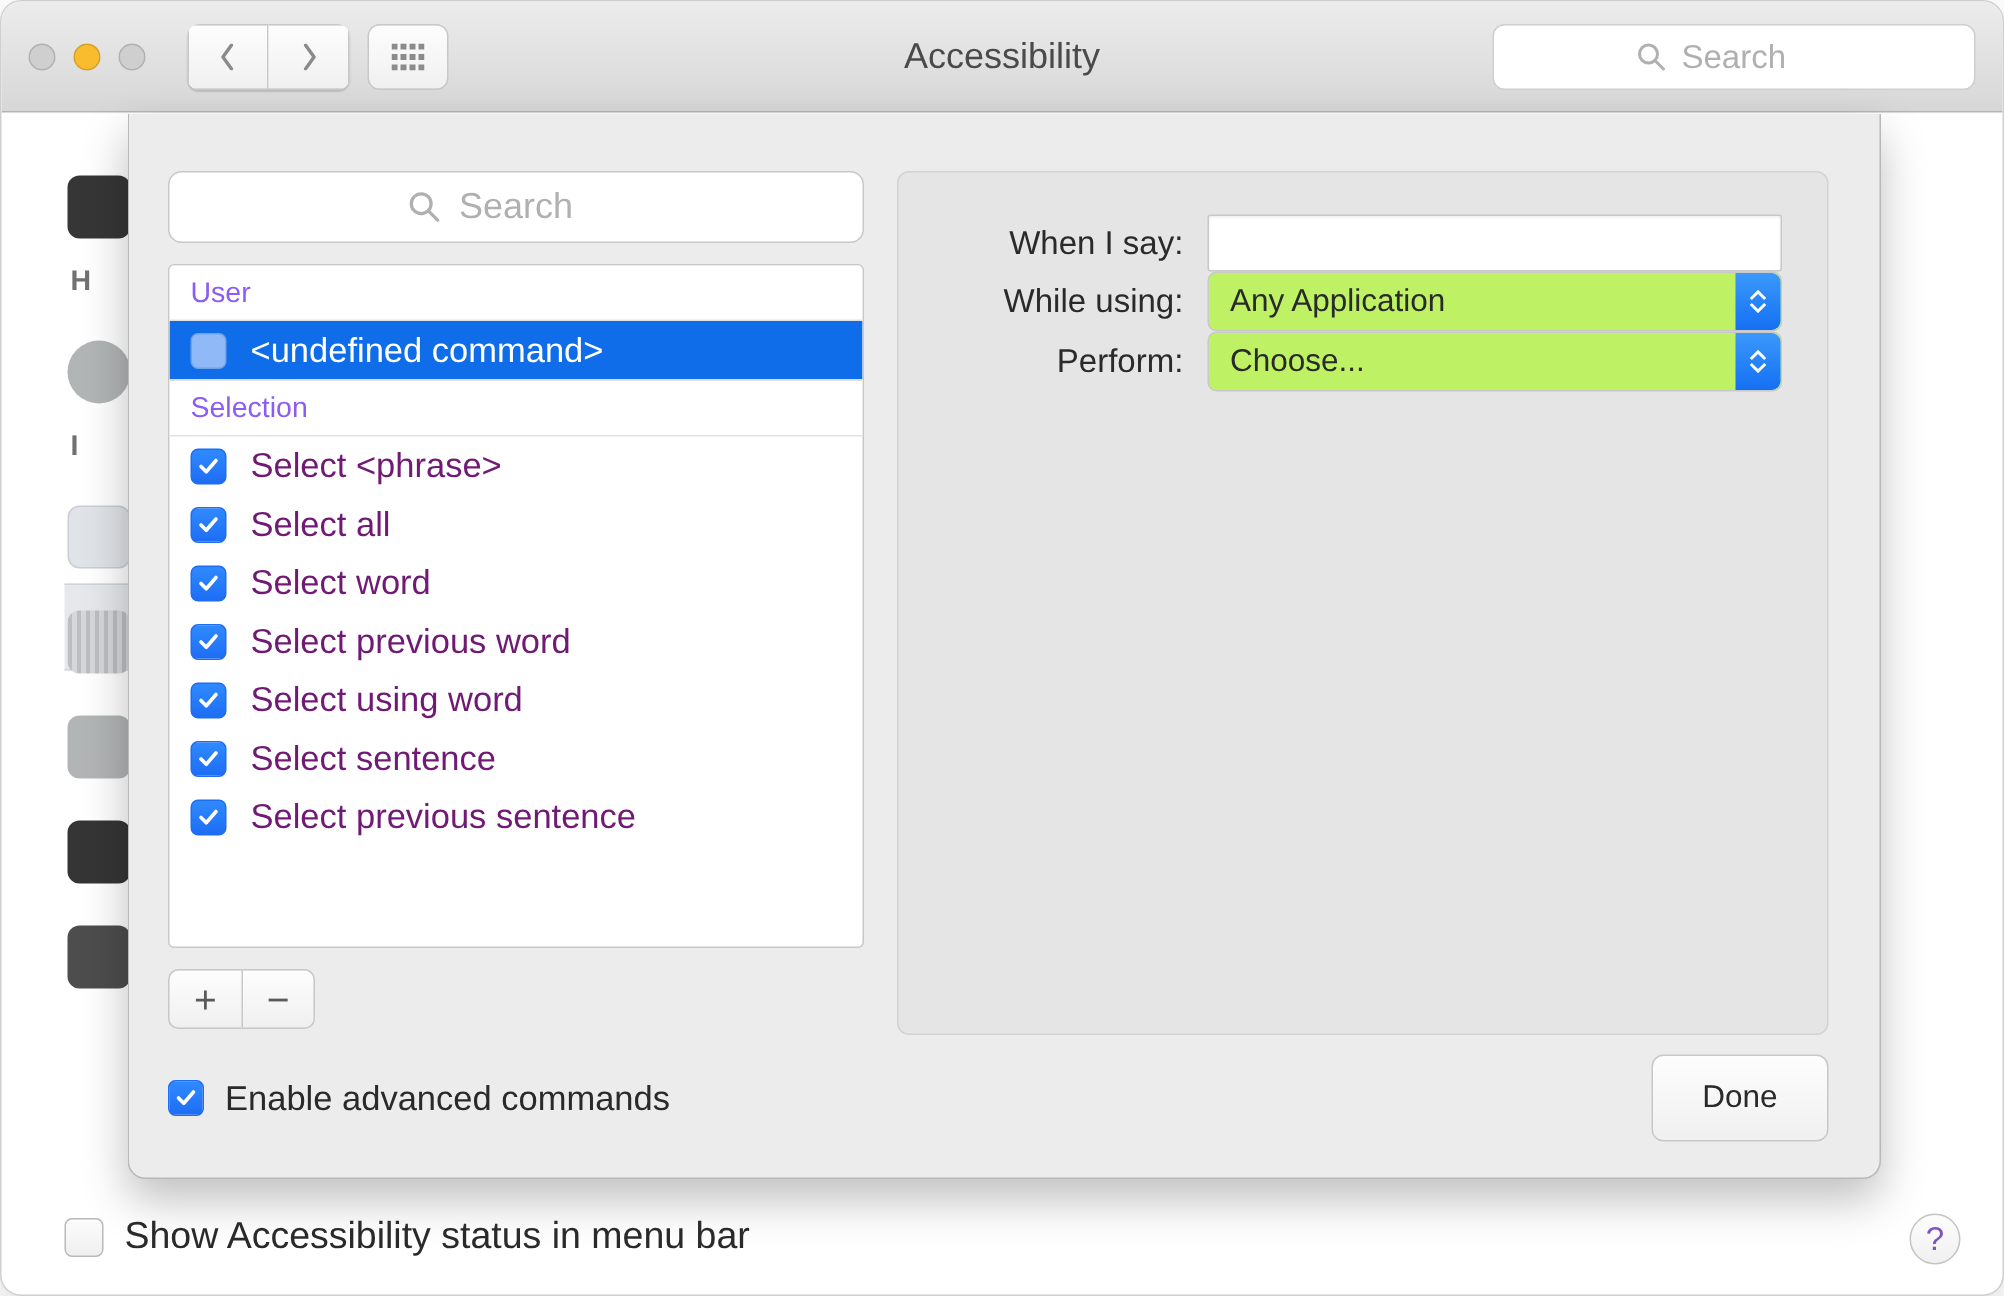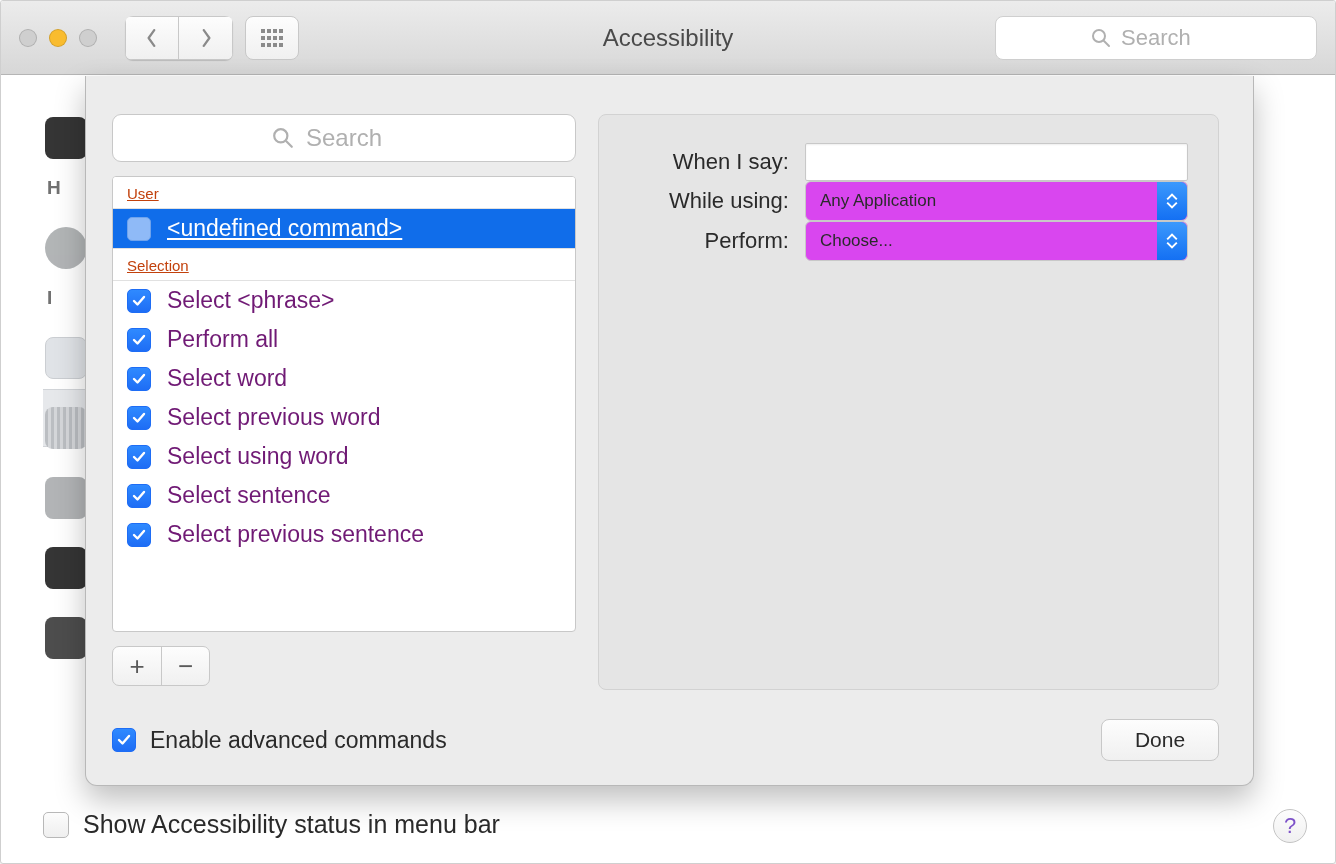--- a/index.html
+++ b/index.html
@@ -10,21 +10,21 @@
     height: 864px;
     overflow: hidden;
     font-size: 22px;
     color: #2a2a2a;
   }
   .window {
     position: relative;
     width: 1336px;
     height: 864px;
     border: 1px solid #cfcfcf;
-    border-radius: 3px;
+    border-radius: 14px;
     background: #fff;
     box-shadow: 0 10px 30px rgba(0,0,0,0.15);
     overflow: hidden;
   }
   
   .titlebar {
     height: 74px;
     background: linear-gradient(#ececec, #d7d7d7);
     border-bottom: 1px solid #b5b5b5;
     display: flex;
@@ -181,41 +181,39 @@
 
   .list-box {
     border: 1px solid #c8c8c8;
     border-radius: 4px;
     background: #fff;
     height: 456px;
     overflow: hidden;
   }
   .list-section-header {
     padding: 8px 14px 6px;
-    font-size: 15px;
-    color: #c2410c;
+    font-size: 19px;
+    color: #8b5cf6;
     background: #fff;
     border-bottom: 1px solid #e1e1e1;
-    text-decoration: underline;
   }
   .list-section-header.sel {
     border-top: 1px solid #e1e1e1;
   }
   .list-row {
     display: flex;
     align-items: center;
     gap: 16px;
     padding: 6px 14px;
     font-size: 23px;
     color: #701a75;
   }
   .list-row.selected {
     background: #106dea;
     color: #fff;
-    text-decoration: underline;
   }
   .checkbox {
     width: 24px; height: 24px;
     border-radius: 5px;
     display: inline-flex; align-items: center; justify-content: center;
     flex: none;
   }
   .checkbox.checked {
     background: linear-gradient(#2f8aff,#1e6df5);
     border: 1px solid #1e6df5;
@@ -270,27 +268,27 @@
     flex: 1;
     height: 38px;
     background: #fff;
     border: 1px solid #c8c8c8;
     border-radius: 2px;
     box-shadow: inset 0 1px 2px rgba(0,0,0,0.07);
   }
   .popup {
     flex: 1;
     height: 40px;
-    background: #d946ef;
+    background: #bef264;
     border: 1px solid #c8c8c8;
     border-radius: 6px;
     display: flex;
     align-items: center;
     padding: 0 0 0 14px;
-    font-size: 17px;
+    font-size: 21px;
     position: relative;
   }
   .popup .arrows {
     position: absolute;
     right: 0; top: 0; bottom: 0;
     width: 30px;
     background: linear-gradient(#3b99fc,#1470f3);
     border-top-right-radius: 6px;
     border-bottom-right-radius: 6px;
     display: flex; flex-direction: column; align-items: center; justify-content: center;
@@ -305,21 +303,21 @@
     left: 26px; right: 34px; bottom: 24px;
     display: flex;
     align-items: center;
     justify-content: space-between;
   }
   .enable-row {
     display: flex; align-items: center; gap: 14px;
     font-size: 23px;
   }
   .done-btn {
-    width: 118px; height: 42px;
+    width: 118px; height: 58px;
     background: linear-gradient(#fdfdfd,#f0f0f0);
     border: 1px solid #c8c8c8;
     border-radius: 8px;
     font-size: 21px;
     color: #2a2a2a;
     cursor: pointer;
   }
 
   
   .footer-row {
@@ -447,21 +445,21 @@
                 </svg>
               </span>
             <span>Select &lt;phrase&gt;</span>
           </div>
           <div class="list-row">
             <span class="checkbox checked">
                 <svg viewBox="0 0 16 16">
                   <path d="M3 8 L6.5 11.5 L13 4" stroke="#fff" stroke-width="2.4" fill="none" stroke-linecap="round" stroke-linejoin="round"></path>
                 </svg>
               </span>
-            <span>Perform all</span>
+            <span>Select all</span>
           </div>
           <div class="list-row">
             <span class="checkbox checked">
                 <svg viewBox="0 0 16 16">
                   <path d="M3 8 L6.5 11.5 L13 4" stroke="#fff" stroke-width="2.4" fill="none" stroke-linecap="round" stroke-linejoin="round"></path>
                 </svg>
               </span>
             <span>Select word</span>
           </div>
           <div class="list-row">

